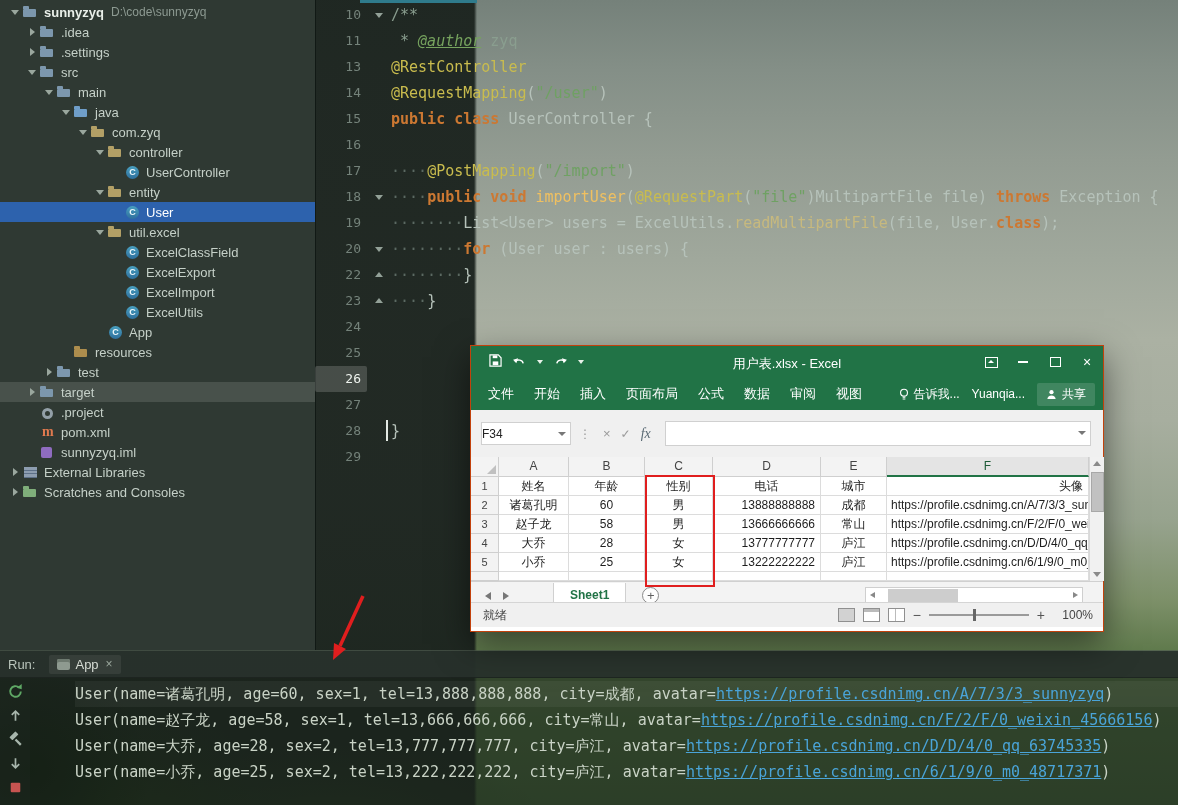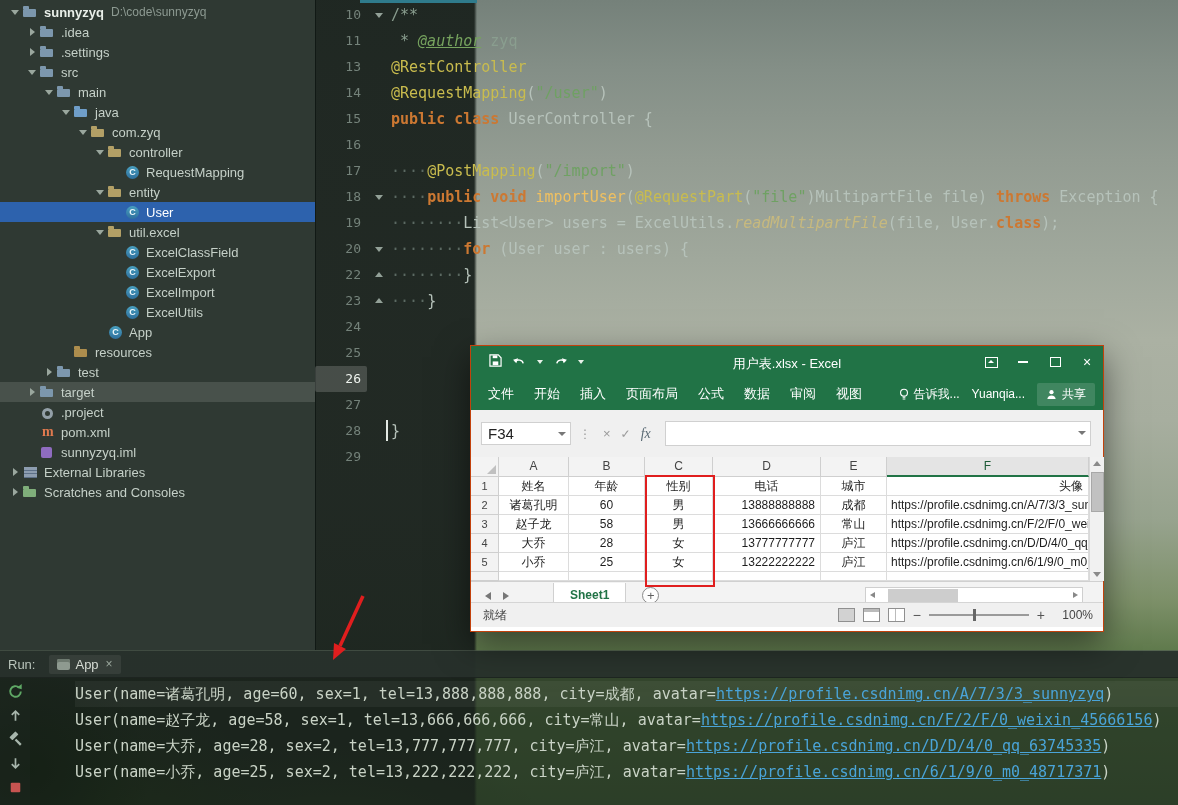--- a/index.html
+++ b/index.html
@@ -50,21 +50,21 @@
   .fold.f-down::before{content:"";position:absolute;left:8px;top:11px;border-left:4px solid transparent;border-right:4px solid transparent;border-top:5px solid #93a198;}
   .fold.f-up::before{content:"";position:absolute;left:8px;top:10px;border-left:4px solid transparent;border-right:4px solid transparent;border-bottom:5px solid #93a198;}
   .codeline{margin:0;font-size:15px;line-height:26px;white-space:pre;font-family:inherit;}
   .tk-cmt{color:#8a9e8f;}
   .tk-doctag{color:#76a35e;text-decoration:underline;font-style:italic;}
   .tk-ann{color:#c9bc4e;}
   .tk-kw{color:#cc7832;font-weight:600;}
   .tk-str{color:#6fa163;}
   .tk-pln{color:#b6c2ba;}
   .tk-mdecl{color:#f0c060;}
-  .tk-smeth{color:#c7b97e;font-style:italic;}
+  .tk-smeth{color:#c7b97e;}
   .tk-sfield{color:#9876aa;font-style:italic;}
   .tk-ws{color:rgba(150,170,160,.5);}
   .caret{position:absolute;left:71px;top:420px;width:2px;height:21px;background:#e2e9e3;}
   
   .run-panel{position:absolute;left:0;top:650px;width:1178px;height:155px;background:rgba(25,34,27,.55);
     border-top:1px solid rgba(150,165,150,.3);}
   .run-header{height:26px;display:flex;align-items:center;background:rgba(40,50,44,.92);border-bottom:1px solid rgba(0,0,0,.25);padding-left:8px;}
   .run-label{color:#b9c4bb;font-size:13px;}
   .run-tab{display:flex;align-items:center;gap:5px;margin-left:14px;padding:2px 8px;background:rgba(255,255,255,.07);border-radius:2px;}
   .run-tab .rt-label{color:#d6dcd4;font-size:13px;}
@@ -90,21 +90,21 @@
   .xl-ribbonopt i::after{content:"";position:absolute;left:2px;top:2px;border-left:3px solid transparent;border-right:3px solid transparent;border-bottom:3px solid #fff;}
   .xl-min i{display:block;width:10px;height:1.5px;background:#fff;}
   .xl-max i{display:block;width:9px;height:8px;border:1.3px solid #fff;}
   .xl-ribbon{position:absolute;left:0;top:32px;right:0;height:32px;background:#217346;display:flex;align-items:center;padding:0 8px;color:#fff;}
   #xl-tabs{display:flex;gap:2px;}
   .xtab{padding:0 9px;font-size:13px;line-height:32px;}
   .xl-ribbon-right{margin-left:auto;display:flex;align-items:center;gap:12px;font-size:12px;}
   .xl-tellme,.xl-share{display:flex;gap:5px;align-items:center;}
   .xl-share{background:rgba(255,255,255,.14);padding:3px 9px;border-radius:2px;}
   .xl-formula{position:absolute;left:0;top:64px;right:0;height:47px;background:#f0f0f0;border-bottom:1px solid #d5d5d5;display:flex;align-items:center;}
-  .xl-namebox{margin-left:10px;width:90px;height:23px;background:#fff;border:1px solid #d0d0d0;display:flex;align-items:center;font-size:15px;color:#222;padding-left:6px;position:relative;box-sizing:border-box;}
+  .xl-namebox{margin-left:10px;width:90px;height:23px;background:#fff;border:1px solid #d0d0d0;display:flex;align-items:center;font-size:12px;color:#222;position:relative;box-sizing:border-box;}
   .nb-arrow{position:absolute;right:4px;top:9px;border-left:4px solid transparent;border-right:4px solid transparent;border-top:4px solid #777;}
   .xl-dots{margin-left:8px;color:#999;font-size:12px;}
   .xl-fx-x{margin-left:12px;color:#9a9a9a;font-size:13px;}
   .xl-fx-check{margin-left:10px;color:#9a9a9a;font-size:12px;}
   .xl-fx{margin-left:10px;font-family:"Liberation Serif",serif;font-style:italic;font-size:14px;color:#5a6a74;}
   .xl-fbar{margin-left:14px;flex:1;margin-right:12px;height:23px;background:#fff;border:1px solid #d0d0d0;position:relative;}
   .fb-arrow{position:absolute;right:4px;top:9px;border-left:4px solid transparent;border-right:4px solid transparent;border-top:4px solid #777;}
   .xl-grid{position:absolute;left:0;top:111px;width:618px;height:124px;background:#fff;overflow:hidden;}
   .xlr{display:flex;height:19px;}
   .xlr.xl-head{height:20px;}
@@ -194,21 +194,21 @@
           <span class="tlabel">com.zyq</span>
         </div>
         <div class="trow" style="padding-left: 93px;">
           <span class="chev expanded"></span>
           <span class="ticon package"></span>
           <span class="tlabel">controller</span>
         </div>
         <div class="trow" style="padding-left: 110px;">
           <span class="chev leaf"></span>
           <span class="ticon class"></span>
-          <span class="tlabel">RequestMapping</span>
+          <span class="tlabel">UserController</span>
         </div>
         <div class="trow" style="padding-left: 93px;">
           <span class="chev expanded"></span>
           <span class="ticon package"></span>
           <span class="tlabel">entity</span>
         </div>
         <div class="trow selected" style="padding-left: 110px;">
           <span class="chev leaf"></span>
           <span class="ticon class"></span>
           <span class="tlabel">User</span>

